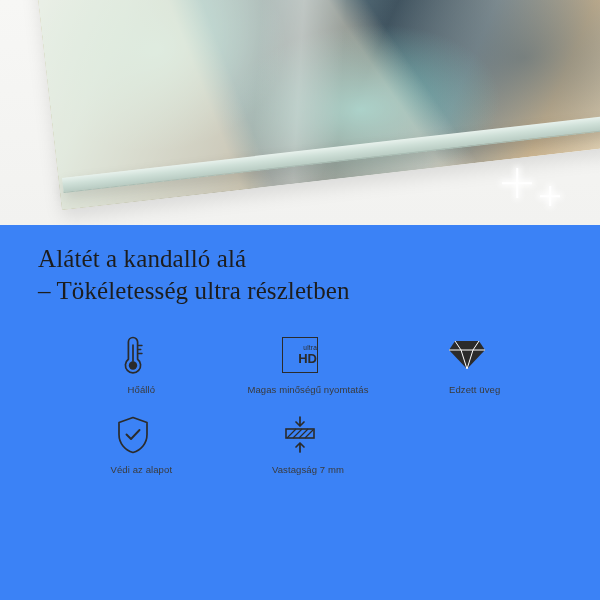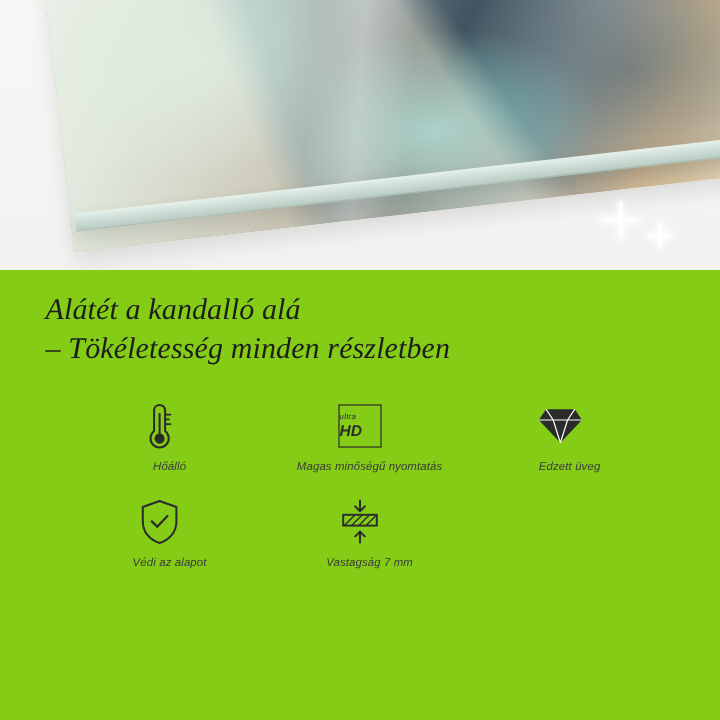--- a/index.html
+++ b/index.html
@@ -10,23 +10,22 @@
     width: 600px;
     height: 600px;
     font-family: "Liberation Sans", sans-serif;
     background: #ffffff;
     overflow: hidden;
   }
   .page {
     position: relative;
     width: 600px;
     height: 600px;
-    background: #84cc16;
+    background: #3b82f6;
     box-sizing: border-box;
-    font-style: italic;
   }
 
   
   .hero {
     position: relative;
     width: 600px;
     height: 225px;
     overflow: hidden;
     background: #f3f3f1;
   }
@@ -154,21 +153,21 @@
     text-align: center;
     letter-spacing: 0.1px;
     padding-left: 16px;
   }
   .ultrahd-box {
     border: 1.6px solid #2b2b2b;
     width: 34px;
     height: 34px;
     display: flex;
     flex-direction: column;
-    align-items: flex-start;
+    align-items: flex-end;
     justify-content: center;
     line-height: 1;
   }
   .ultrahd-box .u1 {
     font-size: 6.5px;
     letter-spacing: 0.2px;
     color: #2b2b2b;
   }
   .ultrahd-box .u2 {
     font-size: 13px;
@@ -188,21 +187,21 @@
       <div class="glass-art"></div>
     </div>
     <div class="glass-edge"></div>
     <div class="sparkle s1"></div>
     <div class="sparkle s2"></div>
   </div>
 
   <div class="content">
     <h1 class="headline">
       <span>Alátét a kandalló alá</span>
-      <span class="l2">– Tökéletesség minden részletben</span>
+      <span class="l2">– Tökéletesség ultra részletben</span>
     </h1>
 
     <div class="features">
 
       <div class="feature">
         <div class="feature-icon">
           <svg width="26" height="42" viewBox="0 0 26 42" fill="none" xmlns="http://www.w3.org/2000/svg">
             <path d="M13 3.5c-2.6 0-4.6 2-4.6 4.5v17.2a7.6 7.6 0 1 0 9.2 0V8c0-2.5-2-4.5-4.6-4.5z" stroke="#2b2b2b" stroke-width="1.7"></path>
             <path d="M13 11v16" stroke="#2b2b2b" stroke-width="1.7" stroke-linecap="round"></path>
             <circle cx="13" cy="31.5" r="4.2" fill="#2b2b2b"></circle>

